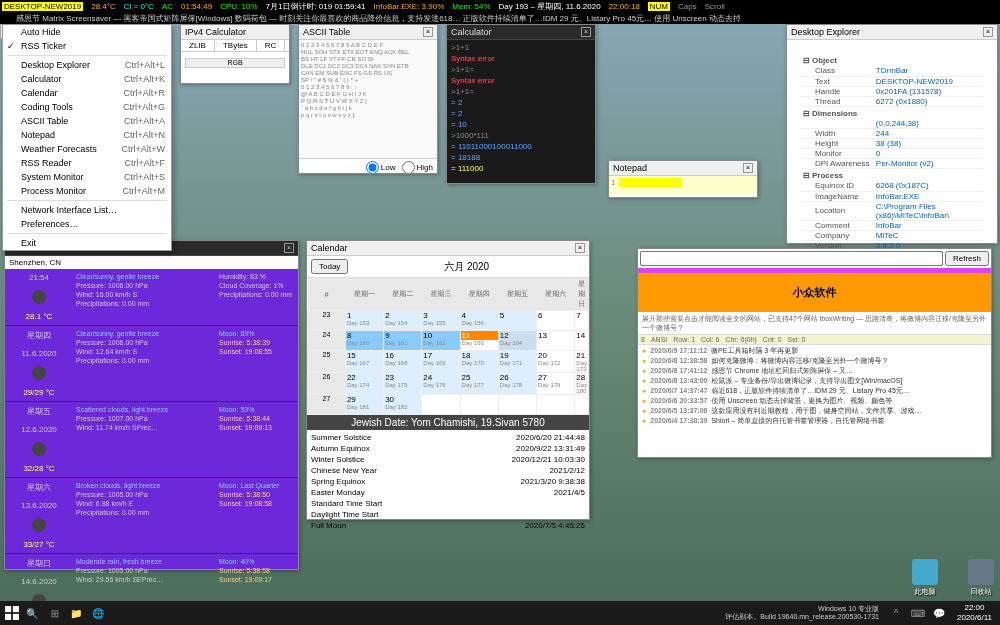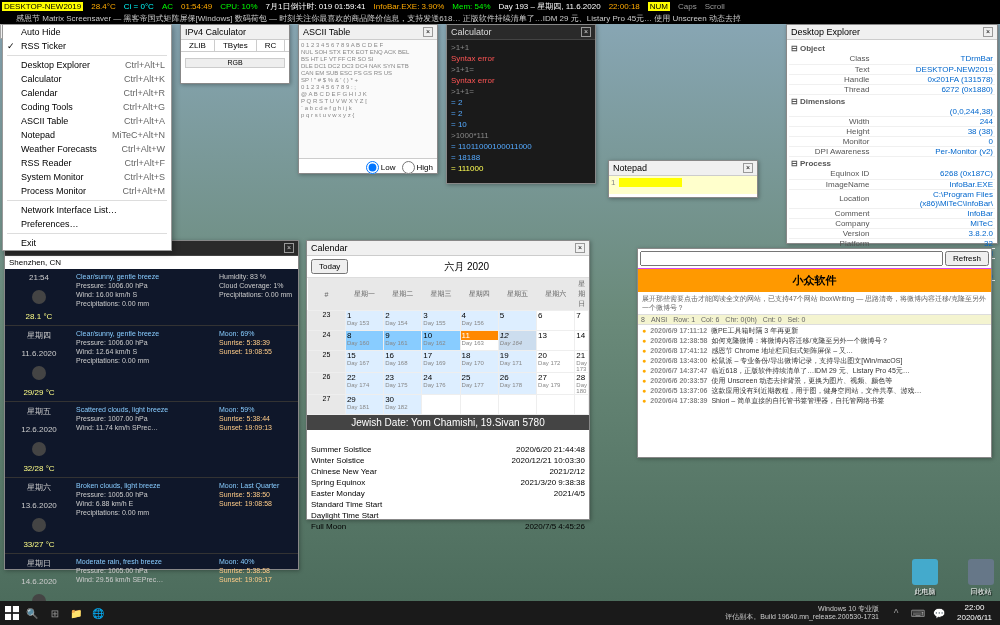--- a/index.html
+++ b/index.html
@@ -34,28 +34,28 @@
 .calc-body { padding: 2px 4px; font-family: monospace; font-size: 8px; line-height: 11px; }
 .calc-body .prompt { color: #888; }
 .calc-body .err { color: #f55; }
 .calc-body .res { color: #5af; }
 .calc-body .yel { color: #ff5; }
 .notepad { left: 608px; top: 160px; width: 150px; height: 38px; }
 .notepad-body { background: #ffc; height: 18px; padding: 2px; font-size: 8px; }
 .notepad-body .num { color: #888; margin-right: 4px; }
 .notepad-body .hl { background: #ff0; padding: 0 30px; }
 .explorer { left: 786px; top: 24px; width: 212px; height: 220px; font-size: 8px; }
-.explorer-body { padding: 2px; }
+.explorer-body { padding: 14px; }
 .explorer-body .grp { color: #555; font-weight: bold; margin: 2px 0 1px 2px; font-size: 8px; }
 .explorer-body .grp::before { content: "⊟ "; }
-.explorer-body table { width: 100%; border-collapse: collapse; text-align: right; }
+.explorer-body table { width: 100%; border-collapse: collapse; }
 .explorer-body td { padding: 0 2px; border-bottom: 1px solid #f0f0f0; height: 10px; }
 .explorer-body td:first-child { color: #555; width: 40%; padding-left: 14px; }
 .explorer-body td:last-child { color: #06c; }
-.weather { left: 4px; top: 240px; width: 295px; height: 330px; background: #0f172a; color: #ccc; }
+.weather { left: 4px; top: 240px; width: 295px; height: 330px; background: #6d28d9; color: #ccc; }
 .weather .win-title { background: #2a2a2a; color: #ccc; border-bottom: 1px solid #444; }
 .weather-loc { background: #fff; color: #000; padding: 2px 4px; font-size: 8px; }
 .weather-body { display: flex; flex-direction: column; }
 .w-row { display: flex; border-bottom: 1px solid #333; }
 .w-left { width: 68px; padding: 4px; font-size: 8px; text-align: center; display: flex; flex-direction: column; justify-content: center; align-items: center; gap: 8px; }
 .w-left .ico { width: 14px; height: 14px; border-radius: 50%; background: #444; }
 .w-left .temp { color: #ff8; }
 .w-mid { flex: 1; padding: 3px; font-size: 7px; line-height: 9px; }
 .w-right { width: 82px; padding: 3px; font-size: 7px; line-height: 9px; }
 .w-right .moon { color: #8cf; }
@@ -63,33 +63,33 @@
 .calendar { left: 306px; top: 240px; width: 284px; height: 280px; }
 .cal-head { display: flex; align-items: center; padding: 3px 4px; border-bottom: 1px solid #ddd; }
 .cal-head button { font-size: 8px; padding: 1px 6px; }
 .cal-head .month { flex: 1; text-align: center; font-size: 10px; }
 .cal-grid { width: 100%; border-collapse: collapse; font-size: 7px; }
 .cal-grid th { background: #e8e8e8; padding: 1px; font-weight: normal; color: #666; }
 .cal-grid td { border: 1px solid #eee; padding: 0; height: 20px; vertical-align: top; width: 14.28%; }
 .cal-grid td .dnum { font-size: 8px; padding: 0 1px; }
 .cal-grid td .dlbl { font-size: 6px; color: #888; padding: 0 1px; }
 .cal-grid td.today .dnum { background: #f80; color: #fff; }
-.cal-grid td.sel { background: #cde; font-style: italic; }
+.cal-grid td.sel { background: #cde; }
 .cal-grid td.hl { background: #8cf; }
 .cal-grid td.hl2 { background: #def; }
 .cal-sub { background: #444; color: #fff; text-align: center; font-size: 10px; padding: 2px; }
-.cal-events { font-size: 8px; padding: 14px 4px; }
+.cal-events { font-size: 8px; padding: 2px 4px; }
 .cal-events .ev { display: flex; justify-content: space-between; line-height: 11px; }
 .find { left: 640px; top: 540px; width: 146px; background: #fff; border: 1px solid #aaa; z-index: 50; }
 .find input { width: 100%; border: none; font-size: 8px; padding: 2px; }
 .rss { left: 637px; top: 248px; width: 355px; height: 210px; }
-.rss-top { display: flex; gap: 2px; padding: 2px; border-bottom: 1px solid #d946ef; }
+.rss-top { display: flex; gap: 2px; padding: 2px; border-bottom: 5px solid #d946ef; }
 .rss-top input { flex: 1; font-size: 8px; padding: 1px; }
 .rss-top button { font-size: 8px; padding: 1px 6px; }
-.rss-banner { background: #f90; color: #000; text-align: center; padding: 4px; font-size: 11px; font-weight: bold; }
+.rss-banner { background: #f90; color: #000; text-align: center; padding: 12px; font-size: 11px; font-weight: bold; }
 .rss-sub { font-size: 7px; color: #666; padding: 2px 4px; line-height: 9px; }
 .rss-status { background: #f4f4d0; font-size: 7px; padding: 1px 3px; color: #666; border-top: 1px solid #ddd; border-bottom: 1px solid #ddd; display: flex; gap: 6px; }
 .rss-list { padding: 1px 4px; font-size: 7px; line-height: 10px; overflow: hidden; }
 .rss-list .it { display: flex; gap: 4px; white-space: nowrap; }
 .rss-list .dot { color: #fa0; }
 .rss-list .ts { color: #888; font-weight: bold; }
 .rss-list .tt { color: #333; }
 .taskbar { position: absolute; left: 0; bottom: 0; right: 0; height: 24px; background: #1a1a1a; display: flex; align-items: center; padding: 0 2px; }
 .taskbar .start { width: 20px; height: 20px; display: flex; align-items: center; justify-content: center; }
 .taskbar .start svg { width: 14px; height: 14px; }
@@ -147,21 +147,21 @@
     <div class="item">
       <span>Coding Tools</span>
       <span class="shortcut">Ctrl+Alt+G</span>
     </div>
     <div class="item">
       <span>ASCII Table</span>
       <span class="shortcut">Ctrl+Alt+A</span>
     </div>
     <div class="item">
       <span>Notepad</span>
-      <span class="shortcut">MiTeC+Alt+N</span>
+      <span class="shortcut">Ctrl+Alt+N</span>
     </div>
     <div class="item">
       <span>Weather Forecasts</span>
       <span class="shortcut">Ctrl+Alt+W</span>
     </div>
     <div class="item">
       <span>RSS Reader</span>
       <span class="shortcut">Ctrl+Alt+F</span>
     </div>
     <div class="item">
@@ -659,20 +659,24 @@
             <div class="dlbl">​</div>
           </td>
         </tr>
       </tbody>
     </table>
   <div class="cal-sub">Jewish Date: Yom Chamishi, 19.Sivan 5780</div>
   <div class="cal-events" id="calevents">
       <div class="ev">
         <span>Summer Solstice</span>
         <span>2020/6/20 21:44:48</span>
+      </div>
+      <div class="ev">
+        <span>Autumn Equinox</span>
+        <span>2020/9/22 13:31:49</span>
       </div>
       <div class="ev">
         <span>Winter Solstice</span>
         <span>2020/12/21 10:03:30</span>
       </div>
       <div class="ev">
         <span>Chinese New Year</span>
         <span>2021/2/12</span>
       </div>
       <div class="ev">

